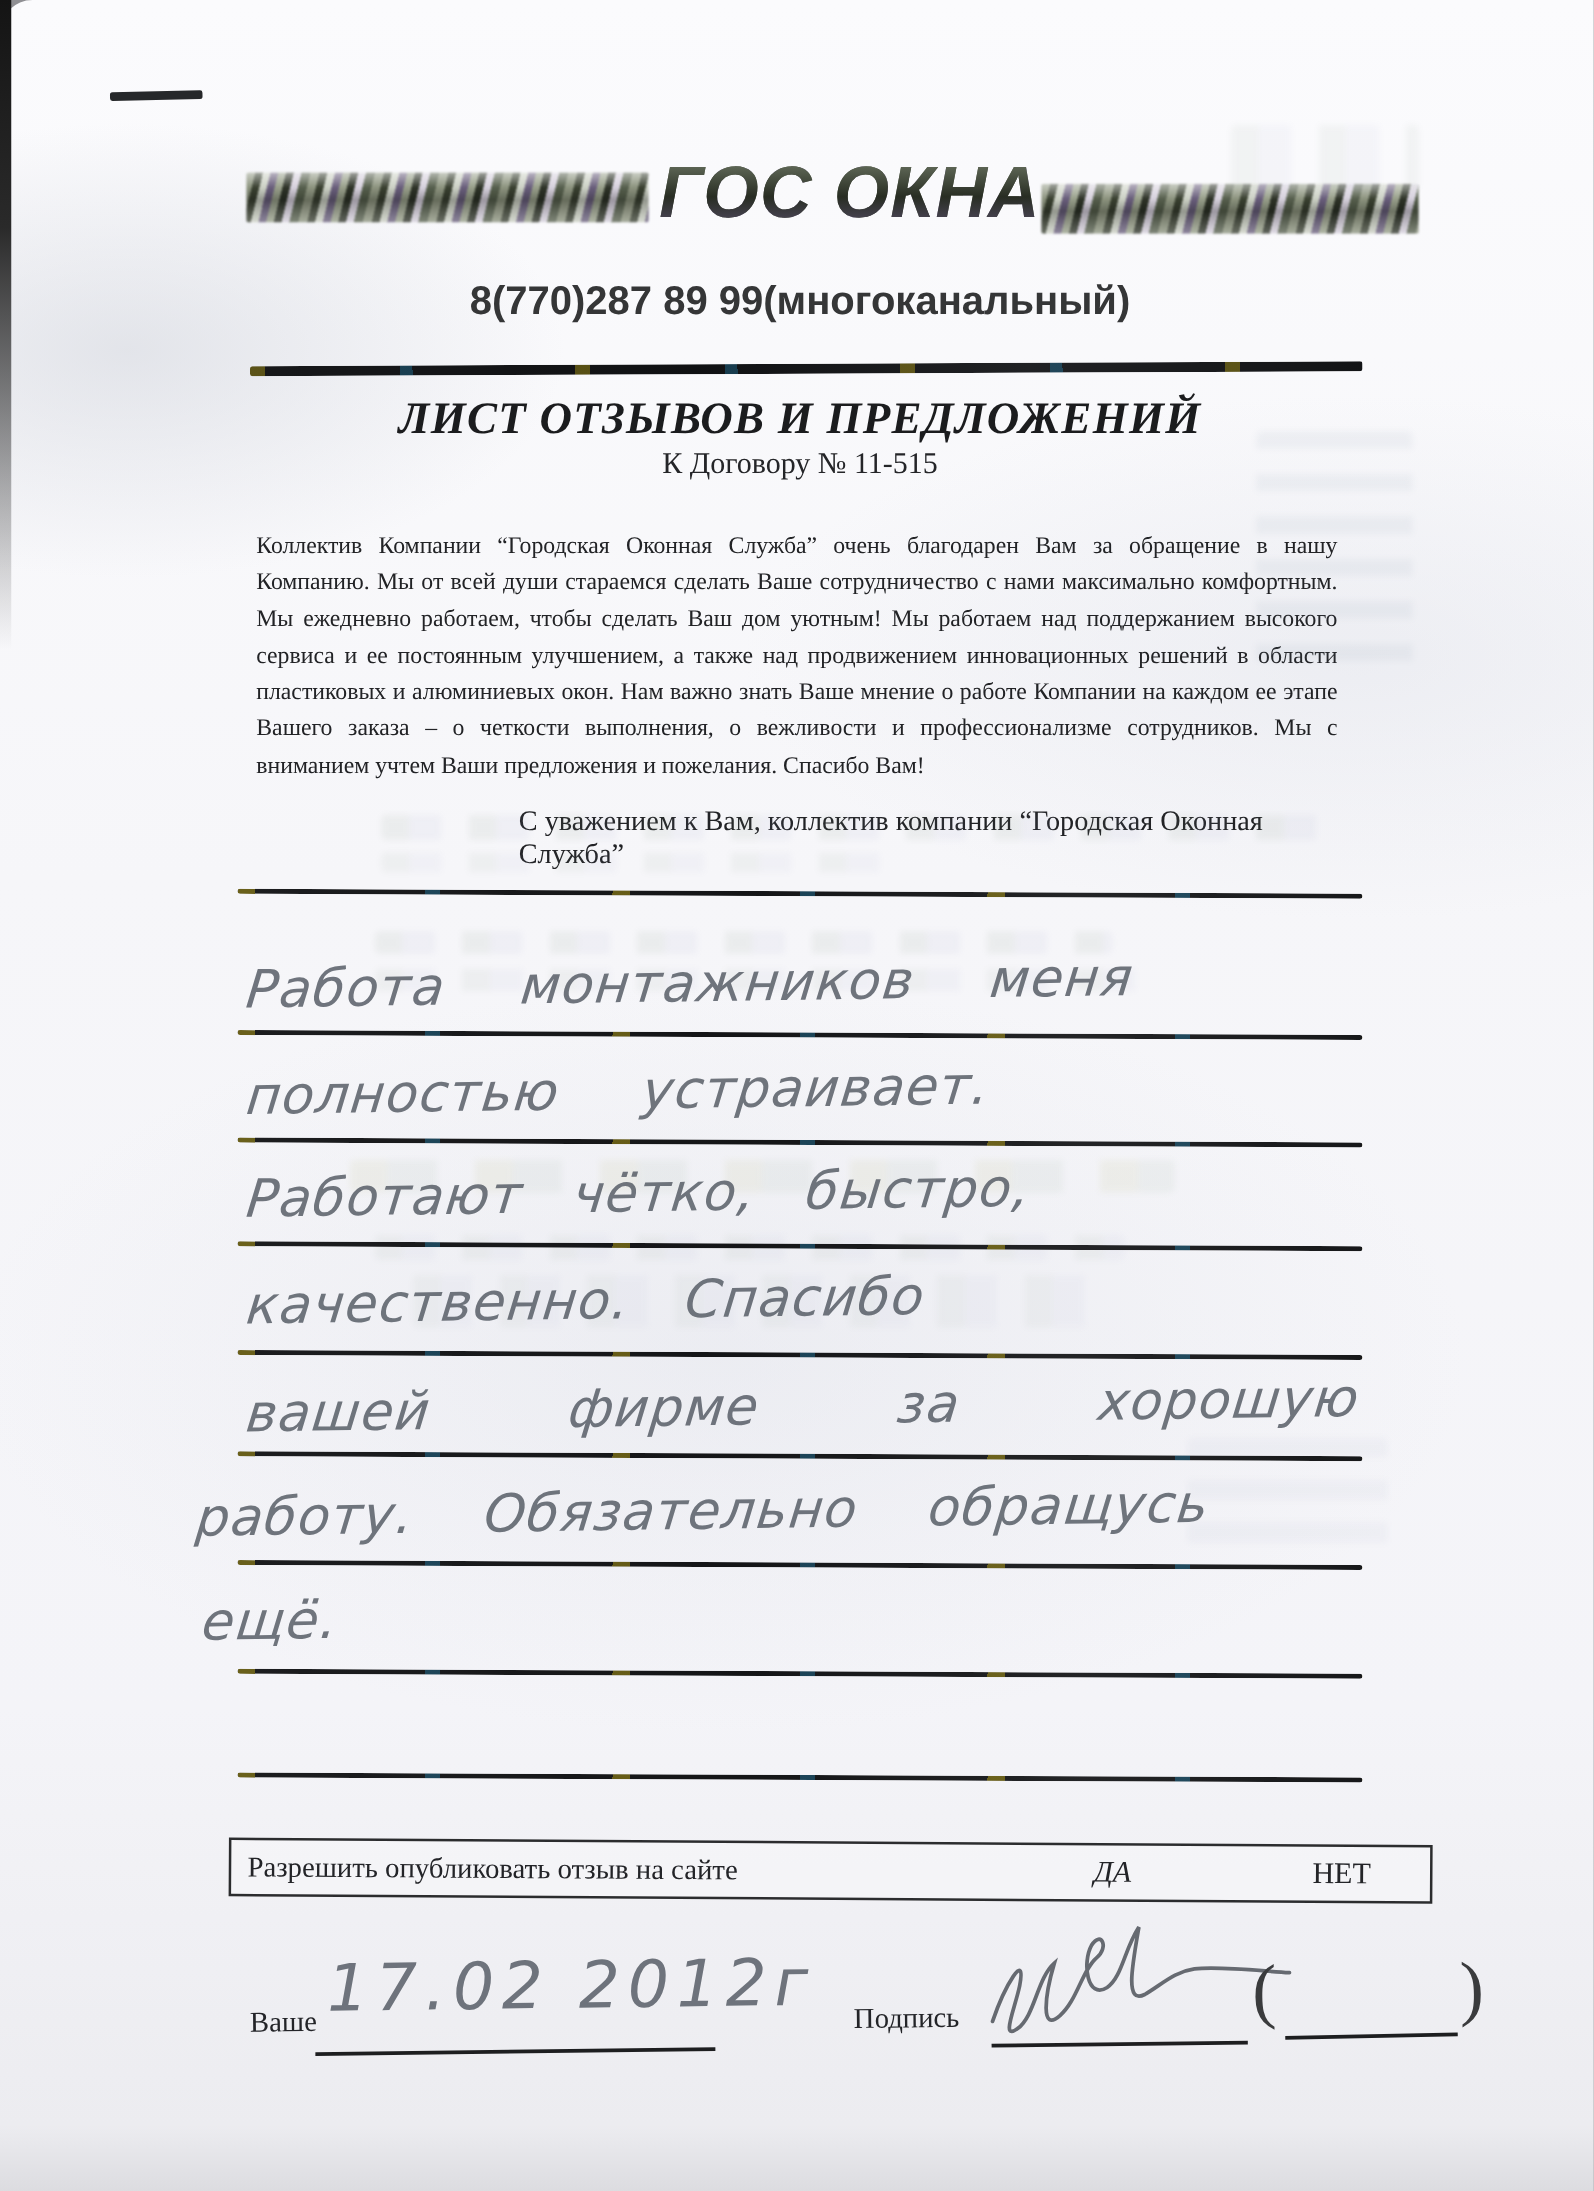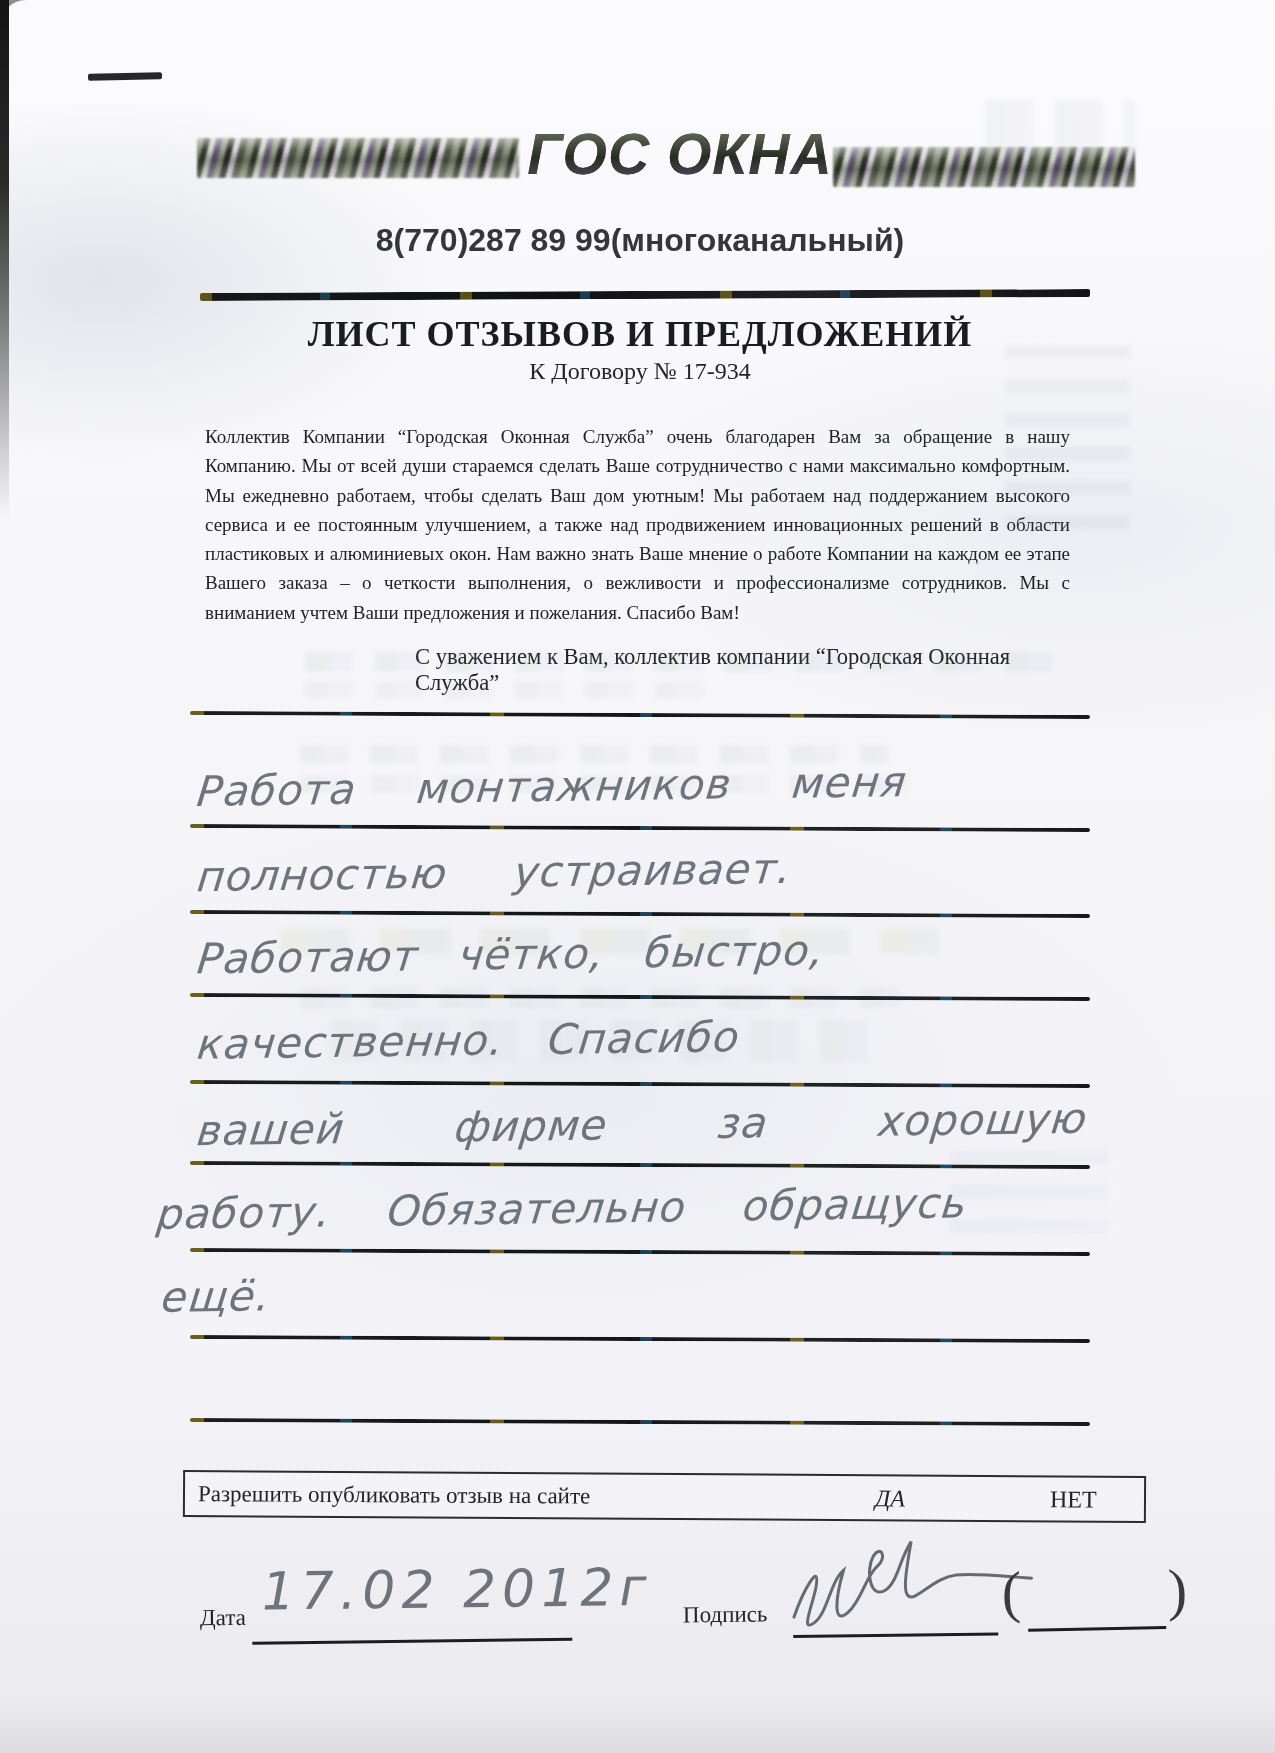--- a/index.html
+++ b/index.html
@@ -64,21 +64,21 @@
   .divider-bar{
     position:absolute;left:200px;top:291px;width:890px;height:8px;
     background:
       repeating-linear-gradient(90deg, rgba(250,220,20,.30) 0 12px, rgba(0,0,0,0) 12px 120px, rgba(40,170,230,.28) 120px 130px, rgba(0,0,0,0) 130px 260px),
       linear-gradient(90deg,#17181a,#101113 40%,#202124 70%,#131416);
     transform:rotate(-0.25deg);
     border-radius:2px;
   }
   .doc-title{
     position:absolute;left:190px;top:313px;width:900px;text-align:center;
-    font-weight:bold;font-size:36px;letter-spacing:1px;color:#1b1c1e;
+    font-weight:bold;font-style:italic;font-size:36px;letter-spacing:1px;color:#1b1c1e;
   }
   .doc-subtitle{
     position:absolute;left:190px;top:358px;width:900px;text-align:center;
     font-size:24px;color:#242528;
   }
   
   .intro-par{
     position:absolute;left:205px;top:422px;width:865px;
     font-size:19px;line-height:29.3px;color:#222326;
     text-align:justify;
@@ -174,21 +174,21 @@
 <div class="left-edge-strip"></div>
 <div class="top-mark"></div>
 
 <div class="camo-stripe stripe-left"></div>
 <div class="logo-text">ГОС ОКНА</div>
 <div class="camo-stripe stripe-right"></div>
 <div class="phone-row">8(770)287 89 99(многоканальный)</div>
 <div class="divider-bar"></div>
 
 <div class="doc-title">ЛИСТ ОТЗЫВОВ И ПРЕДЛОЖЕНИЙ</div>
-<div class="doc-subtitle">К Договору № 17-934</div>
+<div class="doc-subtitle">К Договору № 11-515</div>
 
 <div class="intro-par">Коллектив Компании “Городская Оконная Служба” очень благодарен Вам за обращение в нашу Компанию. Мы от всей души стараемся сделать Ваше сотрудничество с нами максимально комфортным. Мы ежедневно работаем, чтобы сделать Ваш дом уютным! Мы работаем над поддержанием высокого сервиса и ее постоянным улучшением, а также над продвижением инновационных решений в области пластиковых и алюминиевых окон. Нам важно знать Ваше мнение о работе Компании на каждом ее этапе Вашего заказа – о четкости выполнения, о вежливости и профессионализме сотрудников. Мы с вниманием учтем Ваши предложения и пожелания. Спасибо Вам!</div>
 <div class="signoff">С уважением к Вам, коллектив компании “Городская Оконная Служба”</div>
 
 <div class="ghost g-tr"></div>
 <div class="ghost g-r1"></div>
 <div class="ghost g-m1"></div>
 <div class="ghost g-m2"></div>
 <div class="ghost g-m3"></div>
 <div class="ghost g-m4"></div>
@@ -215,21 +215,21 @@
 <div class="hw hw6">работу. Обязательно обращусь</div>
 <div class="hw hw7">ещё.</div>
 
 <div class="consent-box">
   <span class="consent-label">Разрешить опубликовать отзыв на сайте</span>
   <span class="consent-yes">ДА</span>
   <span class="consent-no">НЕТ</span>
 </div>
 
 <div class="footer-row">
-  <span class="date-label">Дата</span>
+  <span class="date-label">Ваше</span>
   <div class="date-underline"></div>
   <span class="hw-date">17.02 2012г</span>
 
   <span class="sig-label">Подпись</span>
   <div class="sig-underline"></div>
 
   <svg class="sig-svg" width="290" height="150" viewBox="0 0 290 150">
     <path d="M24,112 C34,84 52,54 46,84 C42,102 30,128 44,118 C58,108 60,78 74,66
              C66,92 62,122 78,108 C92,96 96,72 108,62 C118,54 112,40 104,52
              C96,66 100,96 116,86 C128,78 130,56 142,38 C136,70 130,100 146,92

